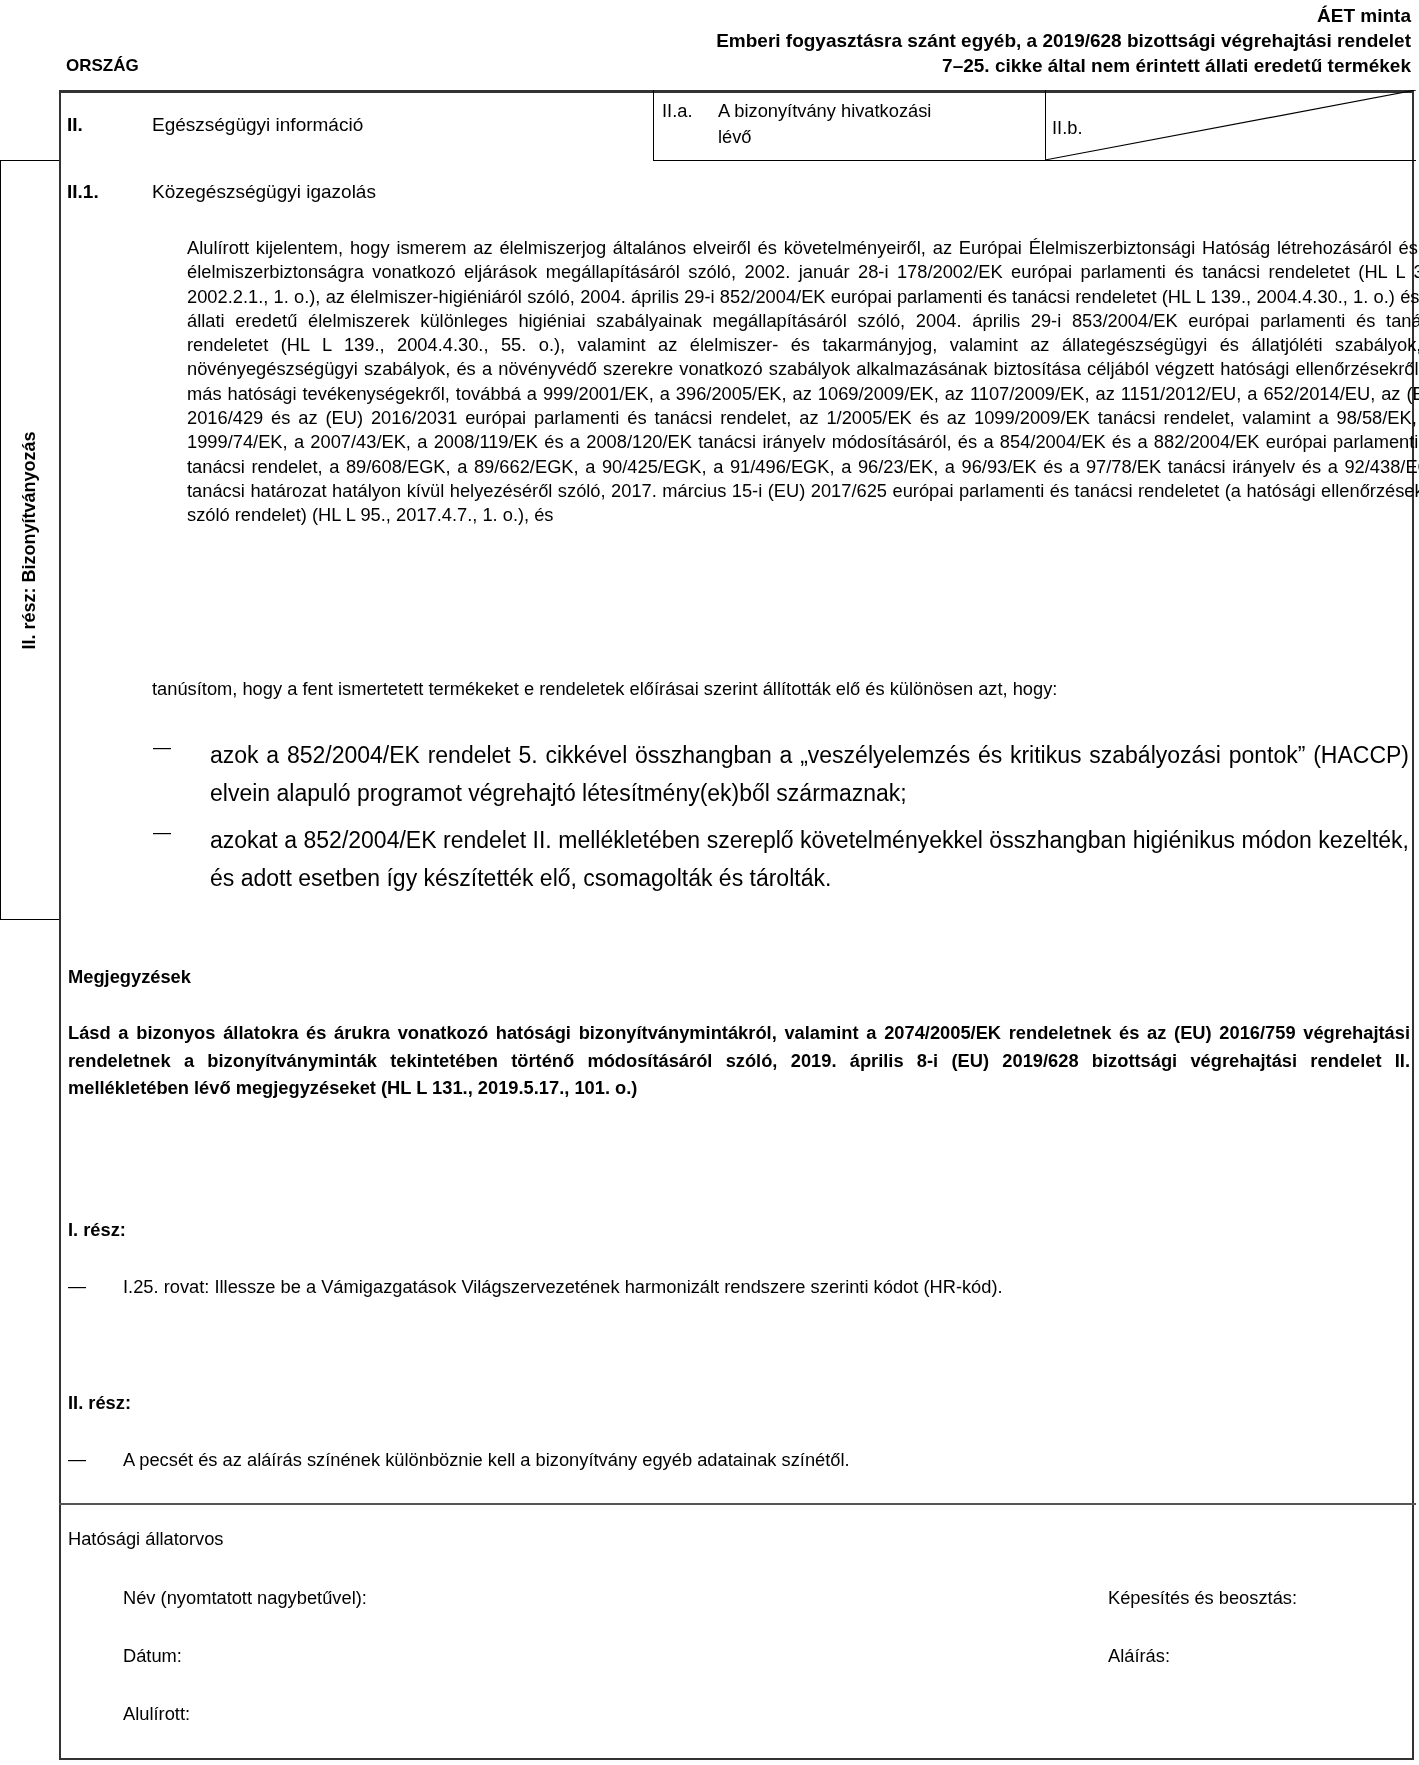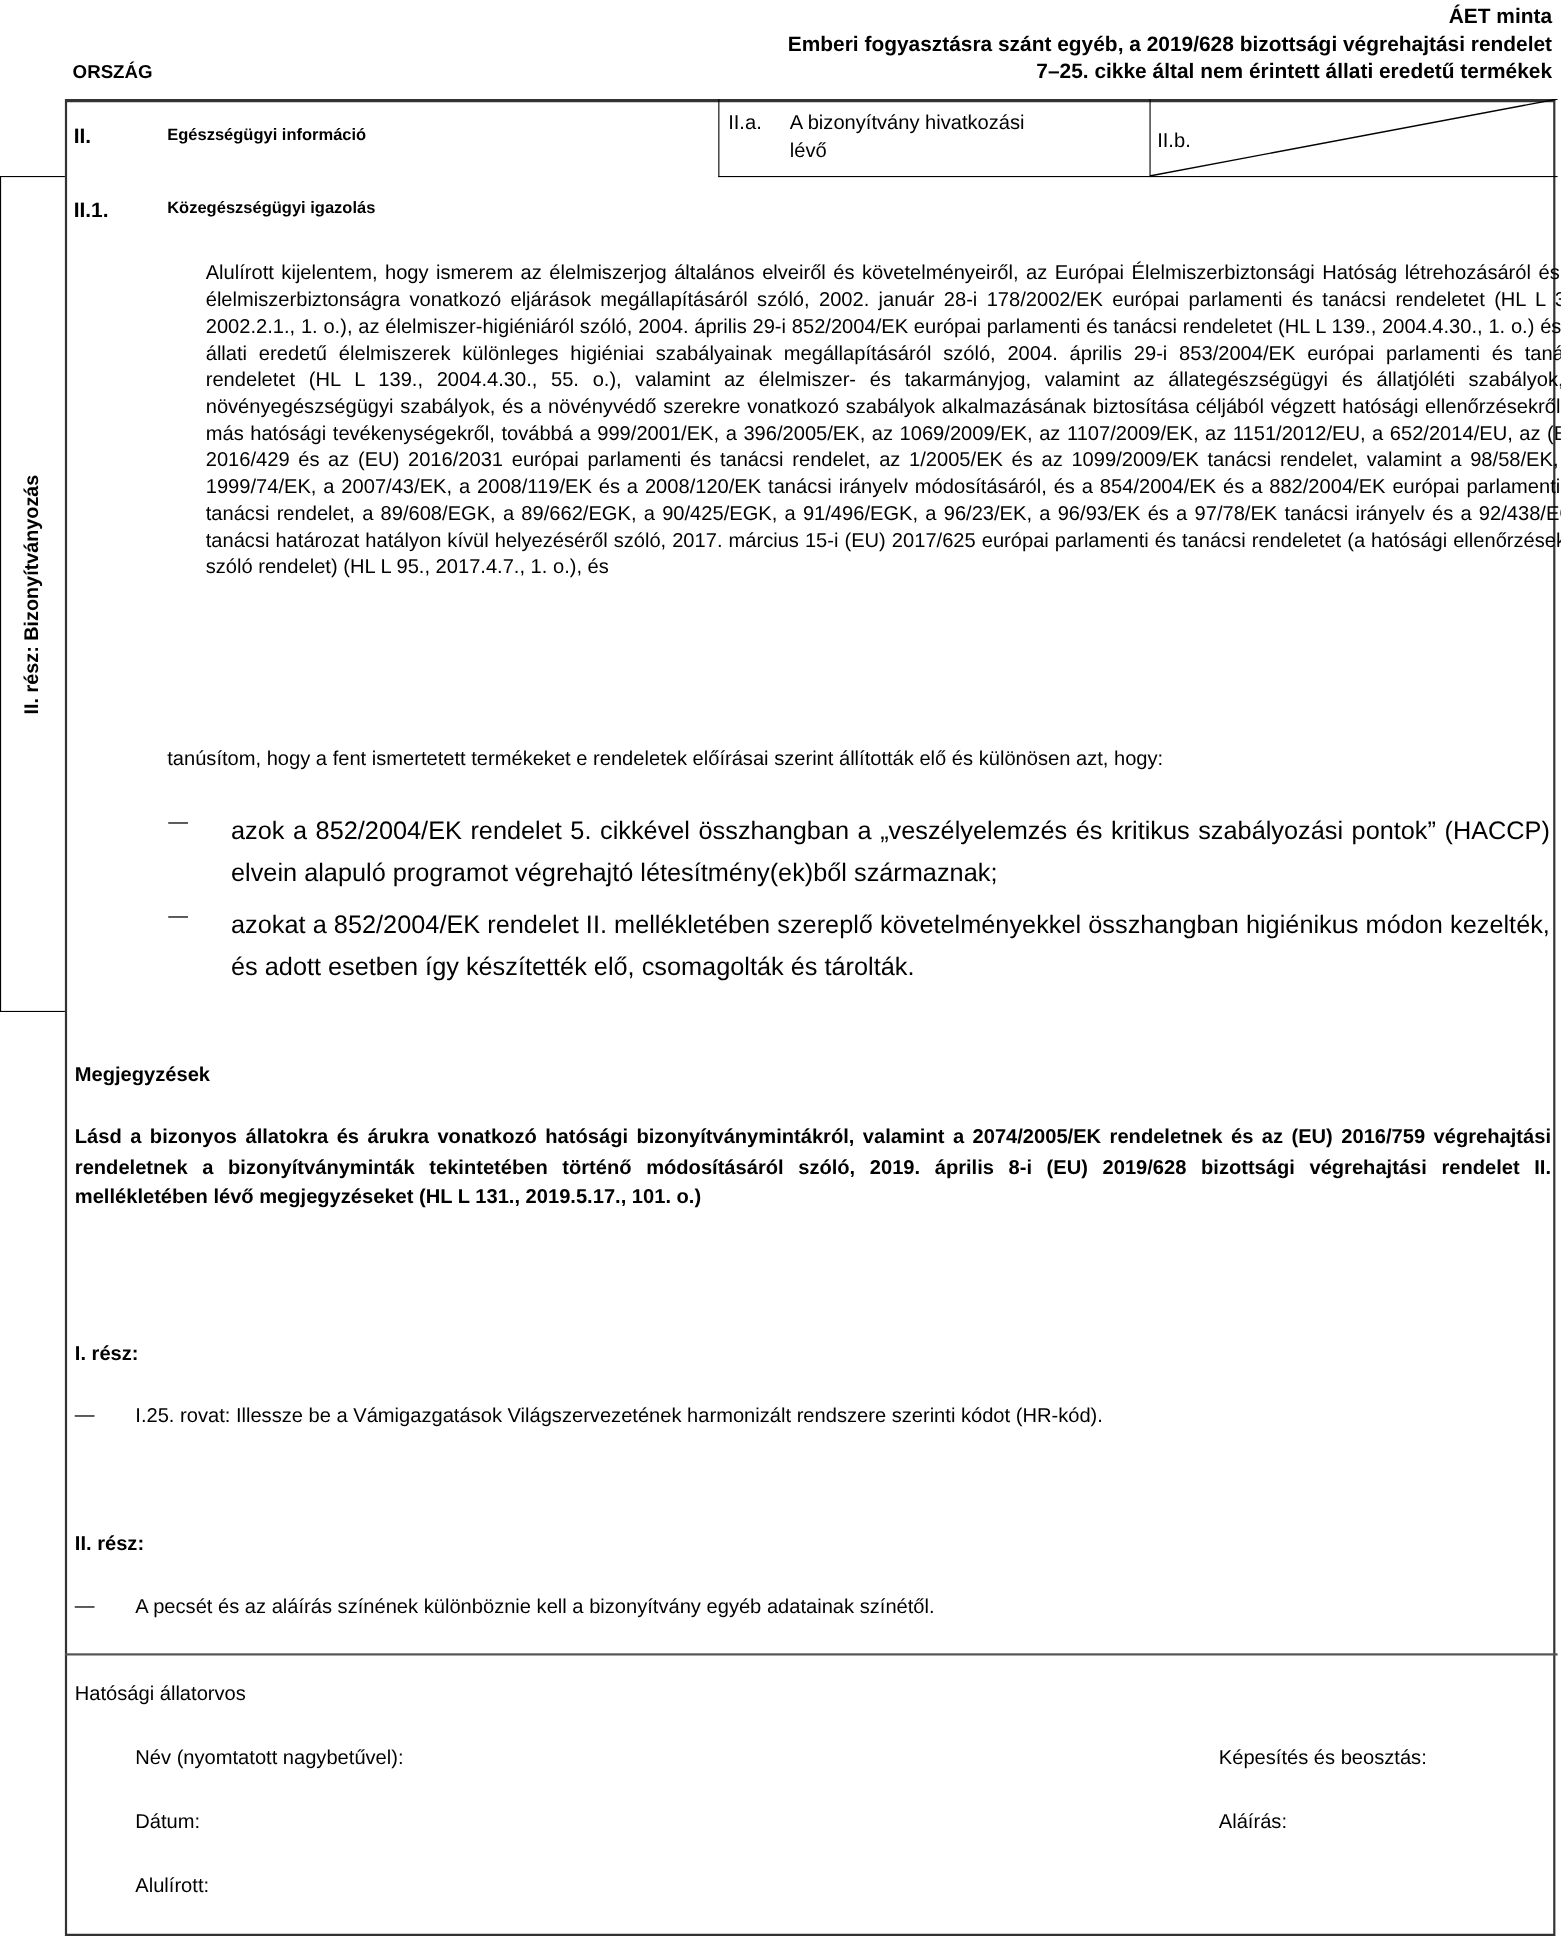--- a/index.html
+++ b/index.html
@@ -8,21 +8,21 @@
   .abs { position: absolute; }
   .hdr { right: 8px; text-align: right; font-weight: bold; font-size: 19px; line-height: 25px; }
   #country { left: 66px; top: 56px; font-weight: bold; font-size: 17px; }
   #frame { left: 59px; top: 90px; width: 1355px; height: 1670px; border: 2px solid #333; border-top-width: 3px; box-sizing: border-box; }
   #ii-a-cell { left: 653px; top: 90px; width: 392px; height: 71px; border-left: 1px solid #000; border-bottom: 1px solid #000; box-sizing: border-box; }
   #ii-b-cell { left: 1045px; top: 90px; width: 371px; height: 71px; border-left: 1px solid #000; border-bottom: 1px solid #000; box-sizing: border-box; }
   #side-tab { left: 0; top: 160px; width: 59px; height: 760px; border: 1px solid #000; border-right: none; box-sizing: border-box; }
   #side-tab-label { left: 0; top: 160px; width: 59px; height: 760px; display: flex; align-items: center; justify-content: center; }
   #side-tab-label span { transform: rotate(-90deg); white-space: nowrap; font-weight: bold; font-size: 18px; }
   .sec-num { font-weight: bold; font-size: 19px; }
-  .sec-title { font-weight: bold; font-size: 15px; }
+  .sec-title { font-weight: normal; font-size: 19px; }
   .body-text { left: 152px; width: 1257px; font-size: 18.3px; line-height: 24.3px; text-align: justify; margin-left: 35px; }
   .bullet-dash { font-size: 18px; }
   .bullet-text { left: 210px; width: 1199px; font-size: 23px; line-height: 38px; text-align: justify; }
   .bold { font-weight: bold; }
   .small-label { font-size: 18.3px; }
   #sig-rule { left: 59px; top: 1503px; width: 1357px; height: 0; border-top: 2px solid #555; }
 </style>
 </head>
 <body>
 

